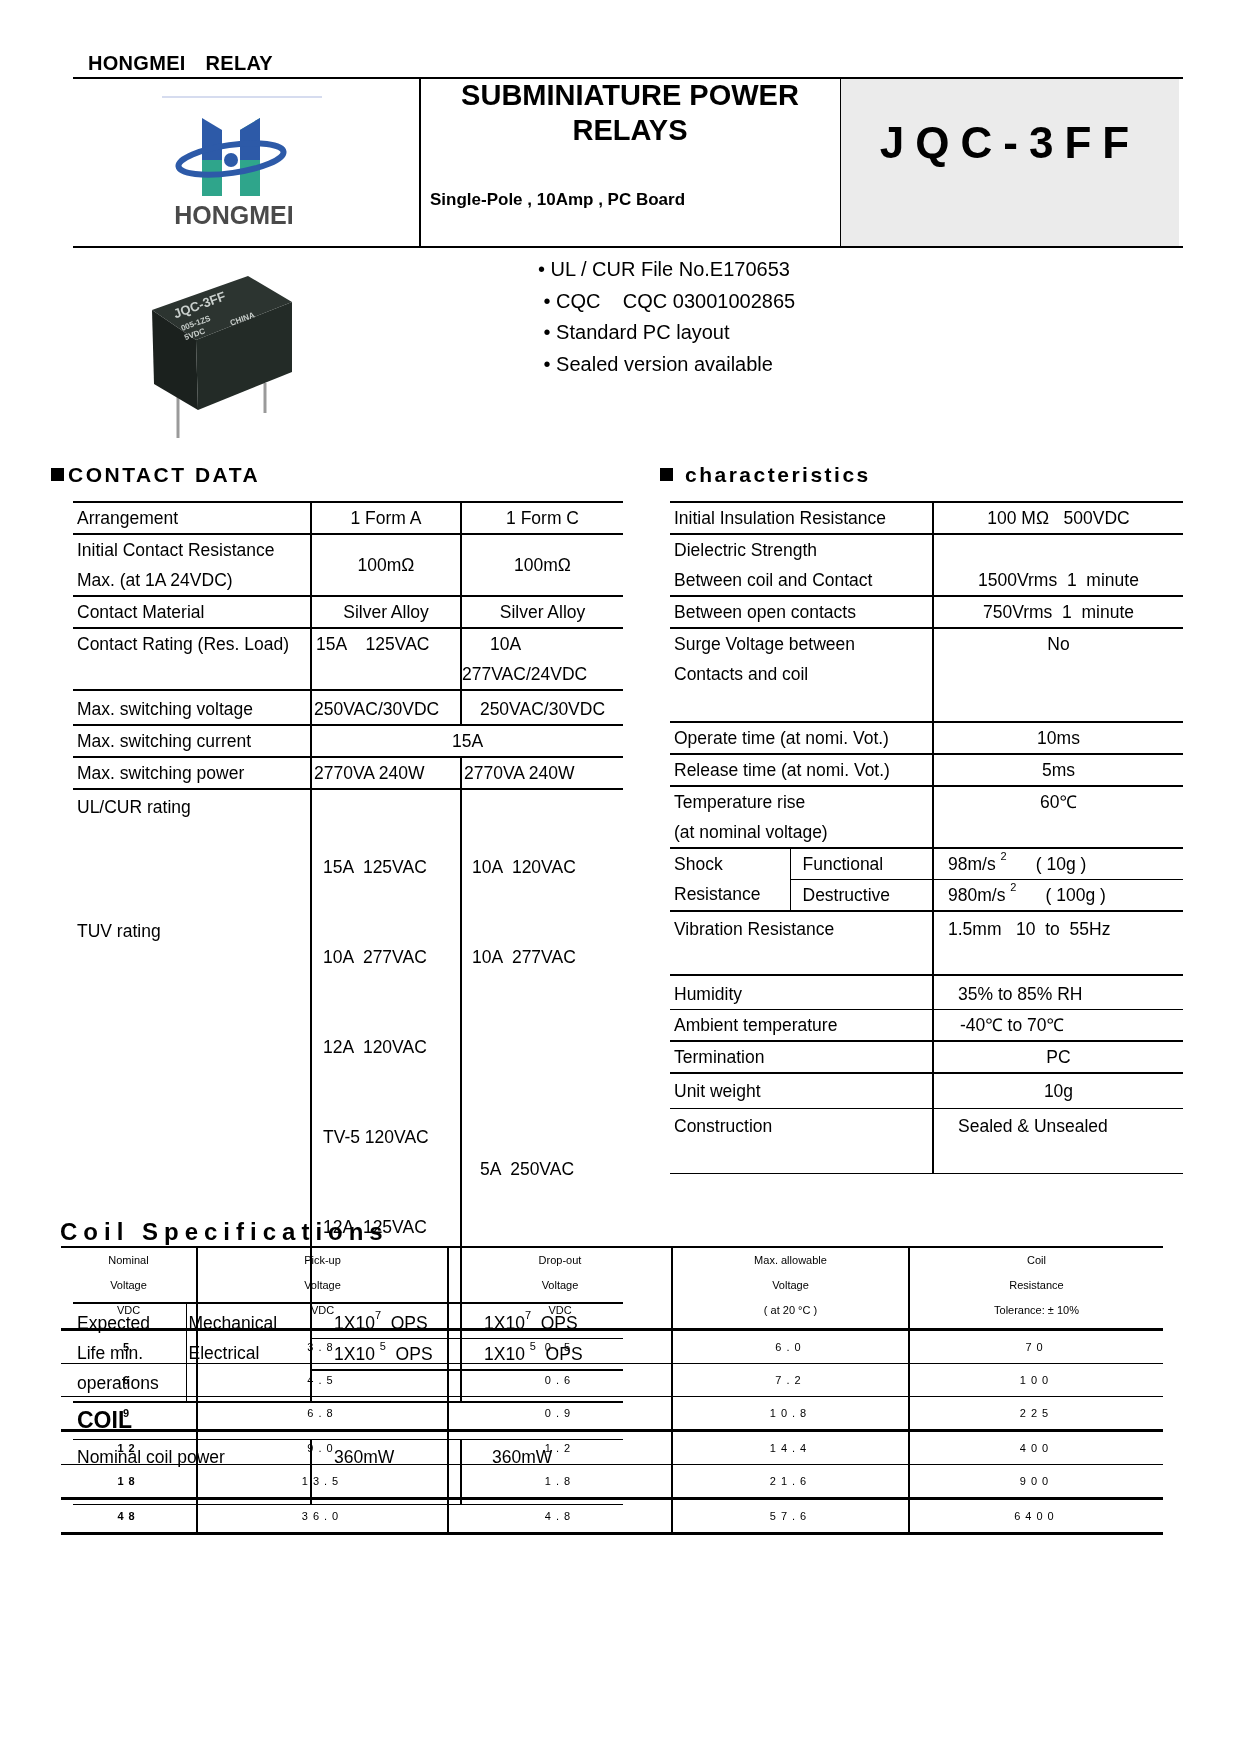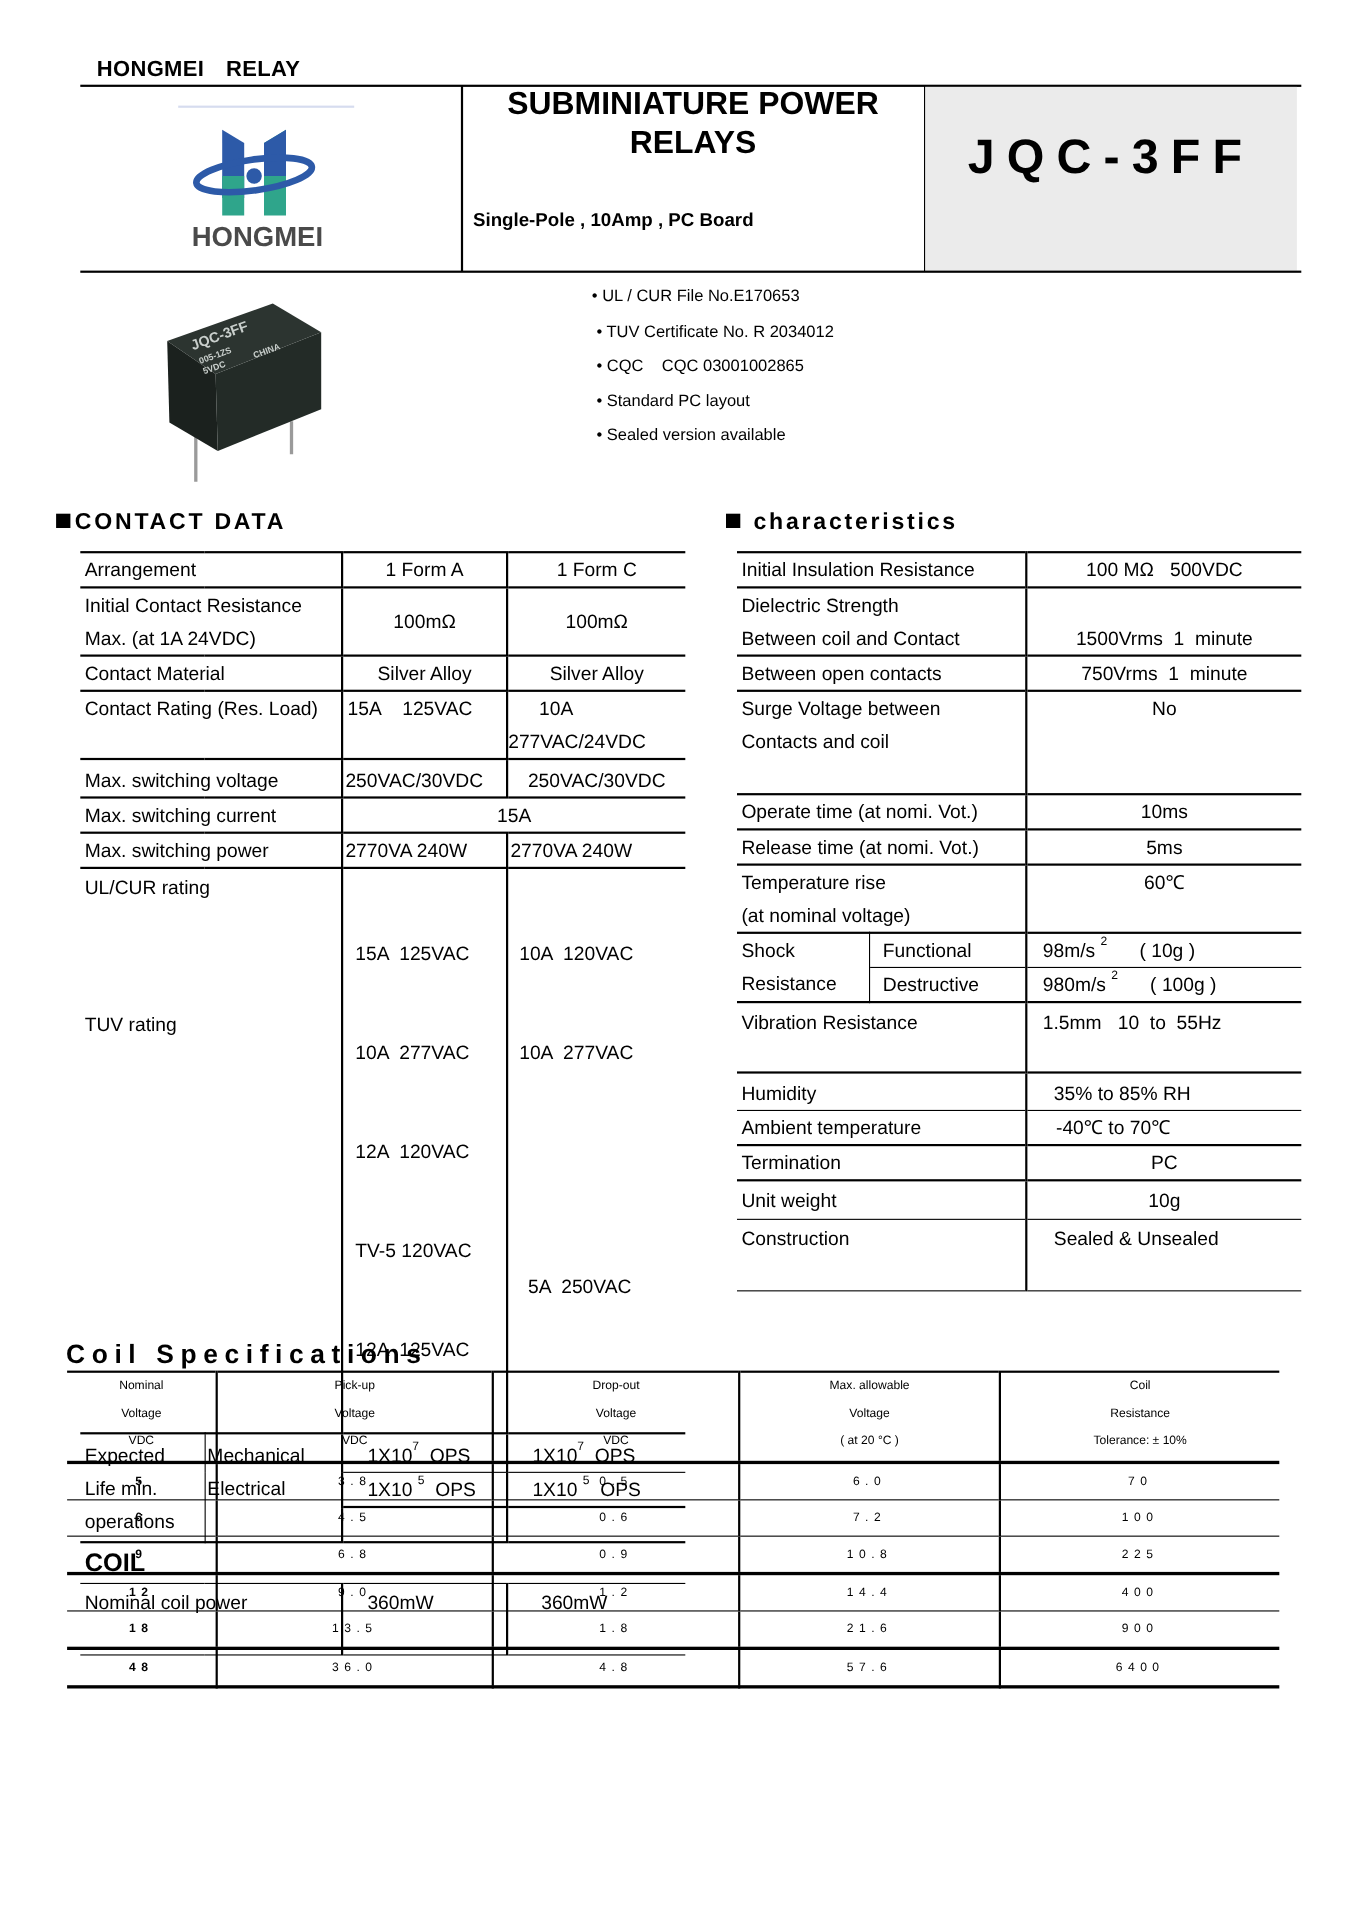--- a/index.html
+++ b/index.html
@@ -12,21 +12,21 @@
   .hdr-vline1{left:419px;top:78px;width:2px;height:169px;background:#000;}
   .hdr-vline2{left:840px;top:78px;width:1px;height:169px;background:#000;}
   .hdr-grey{left:841px;top:79px;width:338px;height:167px;background:#ebebeb;}
   .logo-bar{left:162px;top:96px;width:160px;height:2px;background:#d6dcef;}
   .logo-wrap{left:172px;top:112px;width:140px;height:120px;}
   .title1{left:430px;top:78px;width:400px;text-align:center;font-size:29px;font-weight:bold;line-height:35px;}
   .subtitle{left:430px;top:190px;width:400px;text-align:left;font-size:17px;font-weight:bold;}
   .model{left:841px;top:118px;width:338px;text-align:center;font-size:44px;font-weight:bold;letter-spacing:11px;}
   
   .relay-img{left:140px;top:268px;width:170px;height:180px;}
-  .features{left:538px;top:254px;font-size:15px;line-height:31.5px;}
+  .features{left:538px;top:254px;font-size:20px;line-height:31.5px;}
   .features div{white-space:pre;}
   
   .sec-title{font-size:21px;font-weight:bold;letter-spacing:2.5px;}
   .sq{display:inline-block;width:13px;height:13px;background:#000;margin-right:4px;vertical-align:1px;}
   table.spec{position:absolute;border-collapse:collapse;font-size:17.5px;}
   table.spec td{padding:0 4px;vertical-align:top;height:30px;line-height:30px;white-space:nowrap;}
   .bt{border-top:2px solid #000;}
   .btn{border-top:1px solid #000;}
   .bl{border-left:2px solid #000;}
   .bln{border-left:1px solid #000;}
@@ -80,21 +80,20 @@
       <text x="34" y="38" font-size="13">JQC-3FF</text>
       <text x="36" y="52" font-size="8">005-1ZS</text>
       <text x="36" y="62" font-size="8">5VDC</text>
       <text x="84" y="64" font-size="8">CHINA</text>
     </g>
   </svg>
 </div>
 
 <div class="abs features">
   <div>• UL / CUR File No.E170653</div>
-  <div> • TUV Certificate No. R 2034012</div>
   <div> • CQC    CQC 03001002865</div>
   <div> • Standard PC layout</div>
   <div> • Sealed version available</div>
 </div>
 
 <div class="abs sec-title" style="left:51px;top:463px;">
   <span class="sq"></span><span>CONTACT DATA</span>
 </div>
 <div class="abs sec-title" style="left:660px;top:463px;">
   <span class="sq" style="margin-right:12px;"></span><span>characteristics</span>

